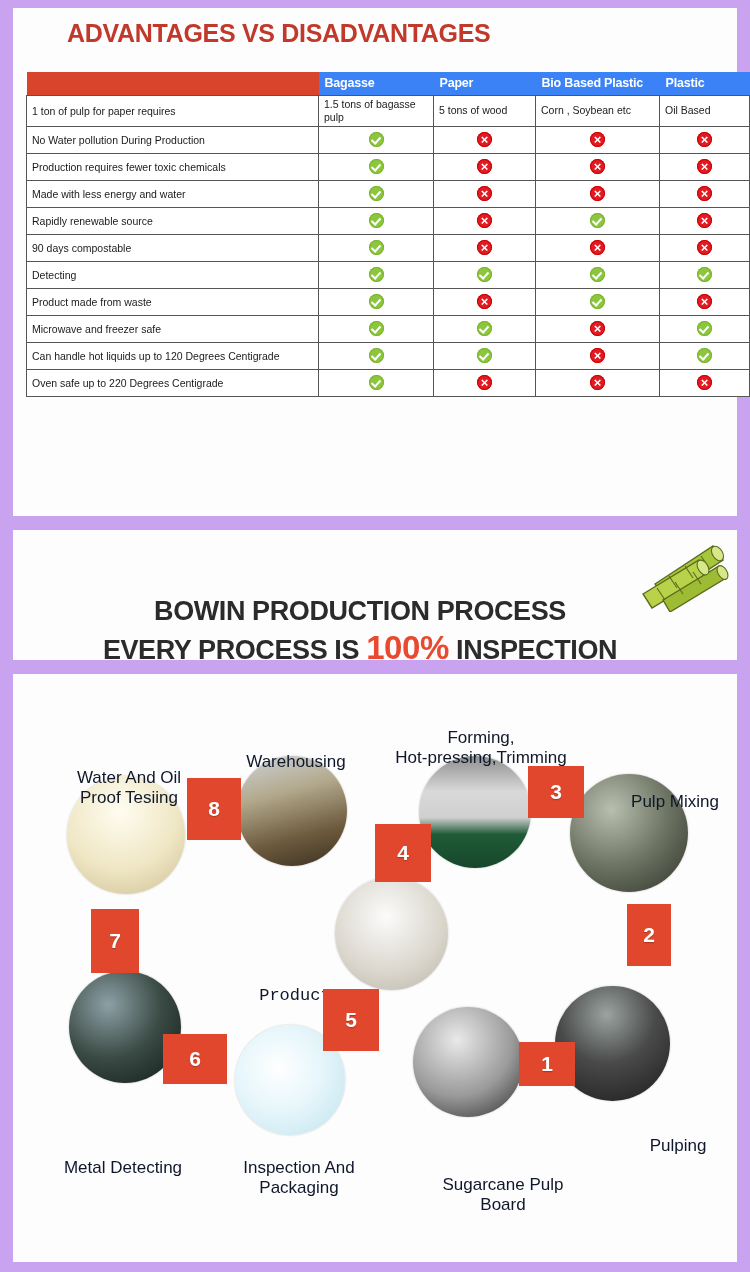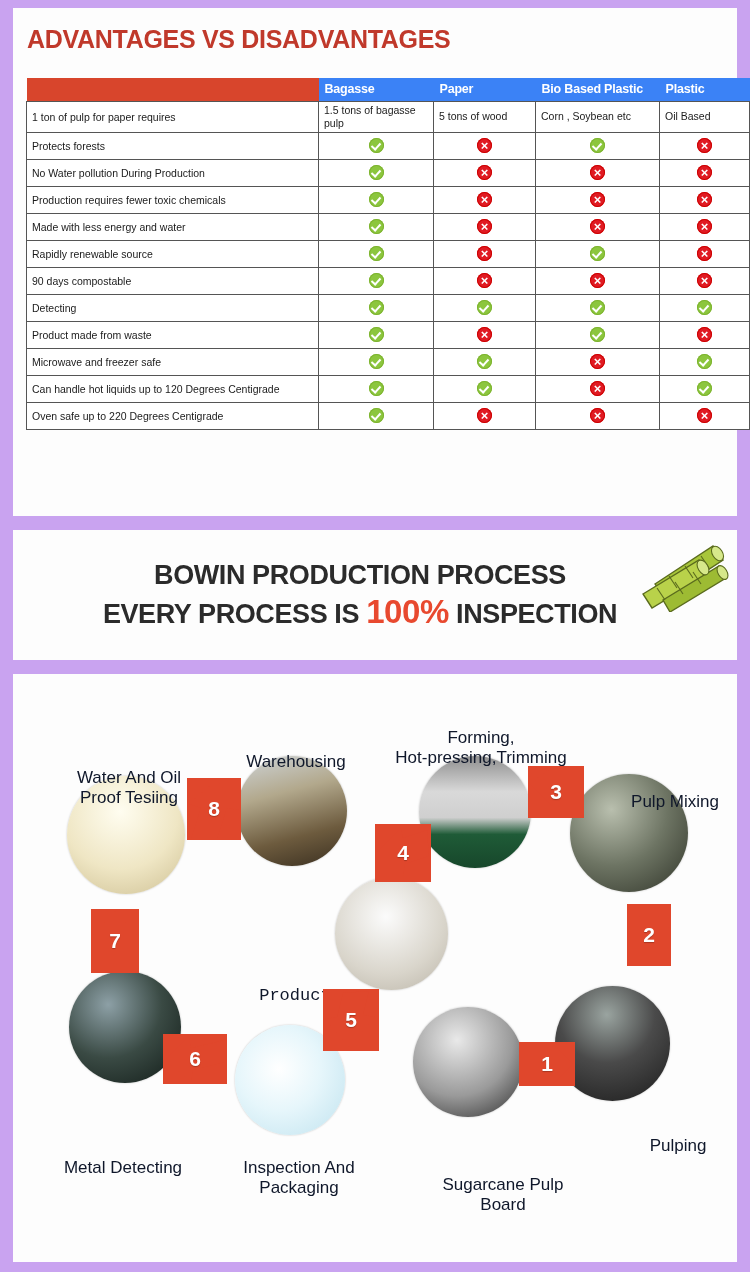--- a/index.html
+++ b/index.html
@@ -20,22 +20,23 @@
   }
   .panel{background:#fdfdfd;position:relative;}
 
   
   #panel-compare{flex:0 0 auto;height:508px;padding:0;}
   .compare-title{
     color:#c0392b;
     font-size:25px;
     font-weight:bold;
     letter-spacing:-0.3px;
-    padding:18px 0 0 14px;
+    padding:12px 0 0 14px;
     line-height:1.1;
+    margin-left:40px;
   }
   table.compare{
     border-collapse:collapse;
     width:712px;
     margin:24px 0 0 13px;
     table-layout:fixed;
     font-size:10.5px;
     color:#1a1a1a;
   }
   table.compare col.c0{width:292px;}
@@ -77,21 +78,21 @@
   }
   .mark.no::after{
     content:"\00D7";position:absolute;left:0;top:0;width:15px;height:15px;
     color:#fff;font-size:13px;line-height:15px;text-align:center;font-weight:bold;
   }
 
   
   #panel-banner{flex:0 0 auto;height:130px;position:relative;overflow:hidden;}
   .banner-inner{
     height:100%;display:flex;flex-direction:column;
-    align-items:center;justify-content:center;gap:2px;
+    align-items:center;justify-content:center;gap:2px;margin-top:36px;
   }
   .banner-l1{
     font-size:27px;font-weight:bold;color:#2b2b2b;letter-spacing:-0.4px;
     margin-left:-30px;
   }
   .banner-l2{
     font-size:27px;font-weight:bold;color:#2b2b2b;letter-spacing:-0.4px;
     margin-left:-30px;
   }
   .banner-l2 .hundred{color:#e8492f;font-size:33px;}
@@ -143,27 +144,20 @@
       </thead>
       <tbody id="compare-body">
           <tr class="r0">
             <td class="lbl">1 ton of pulp for paper requires</td>
             <td class="txt">1.5 tons of bagasse pulp</td>
             <td class="txt">5 tons of wood</td>
             <td class="txt">Corn , Soybean etc</td>
             <td class="txt">Oil Based</td>
           </tr>
           <tr>
-            <td class="lbl">Protects forests</td>
-            <td class="val"><span class="mark yes"></span></td>
-            <td class="val"><span class="mark no"></span></td>
-            <td class="val"><span class="mark yes"></span></td>
-            <td class="val"><span class="mark no"></span></td>
-          </tr>
-          <tr>
             <td class="lbl">No Water pollution During Production</td>
             <td class="val"><span class="mark yes"></span></td>
             <td class="val"><span class="mark no"></span></td>
             <td class="val"><span class="mark no"></span></td>
             <td class="val"><span class="mark no"></span></td>
           </tr>
           <tr>
             <td class="lbl">Production requires fewer toxic chemicals</td>
             <td class="val"><span class="mark yes"></span></td>
             <td class="val"><span class="mark no"></span></td>

